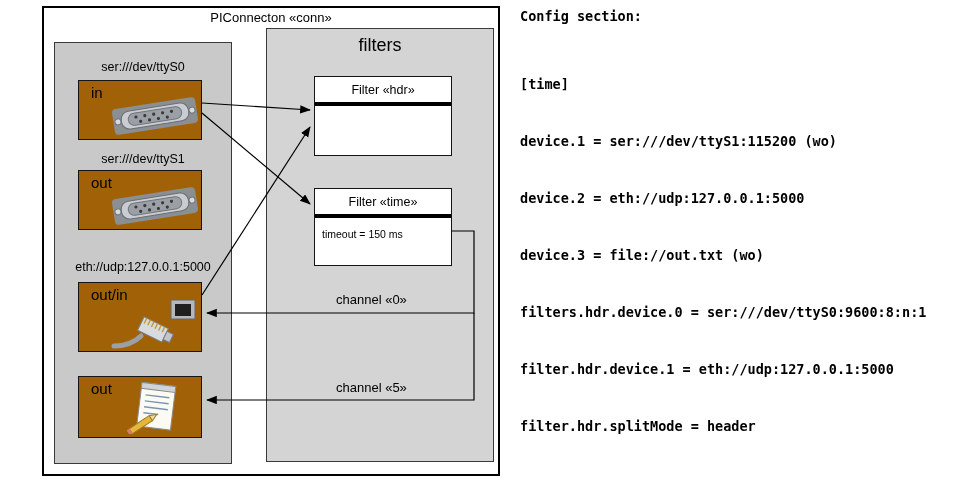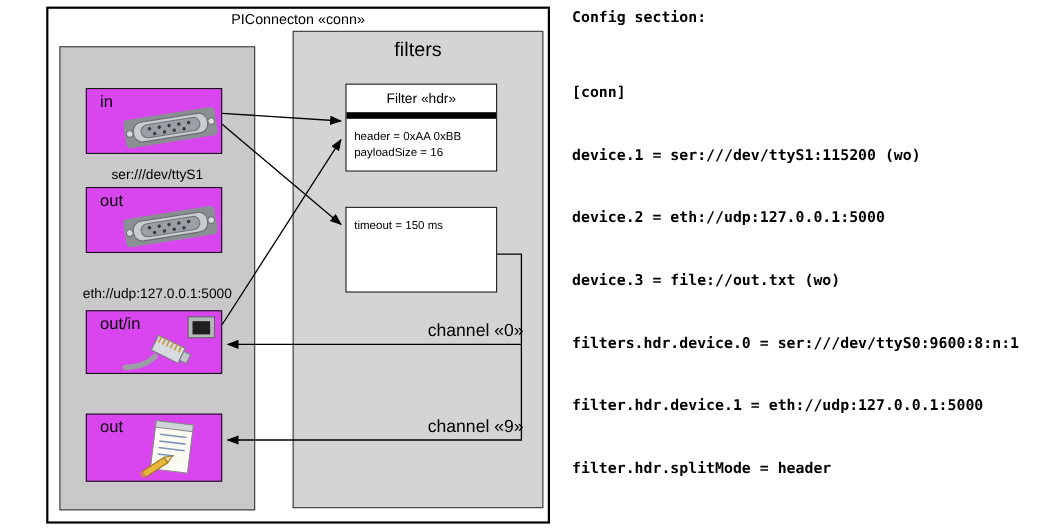--- a/index.html
+++ b/index.html
@@ -9,48 +9,49 @@
   .abs { position:absolute; }
 
   .outer-box { left:6px; top:6px; width:458px; height:470px; border:2px solid #000; background:#fff; }
   .outer-title { left:8px; top:10px; width:454px; text-align:center; font-size:13px; }
 
   .devices-panel { left:18px; top:42px; width:178px; height:422px; background:#c9c9c9; border:1px solid #3a3a3a; }
   .filters-panel { left:230px; top:28px; width:228px; height:434px; background:#d4d4d4; border:1px solid #3a3a3a; }
   .filters-title { left:230px; top:35px; width:228px; text-align:center; font-size:18px; }
 
   .device-label { left:18px; width:178px; text-align:center; font-size:12.5px; }
-  .device-box { left:42px; width:124px; background:#d946ef; border:1px solid #151515; }
+  .device-box { left:42px; width:124px; background:#a16207; border:1px solid #151515; }
   .dir-label { position:absolute; left:12px; top:3px; font-size:15px; }
   .device-icon { position:absolute; right:2px; bottom:1px; line-height:0; }
 
   .filter-box { left:278px; width:138px; background:#fff; border:1px solid #151515; }
-  .filter-title { text-align:center; font-size:12.5px; padding:6px 2px 5px; border-bottom:6px solid #000000; }
+  .filter-title { text-align:center; font-size:12.5px; padding:6px 2px 5px; border-bottom:4px solid #000000; }
   .filter-params { padding:9px 7px 0; font-size:10.5px; line-height:15px; }
 
-  .channel-label { left:300px; width:140px; text-align:right; font-size:16px; }
+  .channel-label { left:300px; width:140px; text-align:left; font-size:13px; }
 
   .arrows { left:0; top:0; pointer-events:none; }
   .arrows line, .arrows polyline { stroke:#000; stroke-width:1.2; fill:none; }
 
   .config-heading { left:484px; top:8px; font-family:"DejaVu Sans Mono", monospace; font-size:13.5px; font-weight:bold;text-align:right; }
   .config-lines { left:484px; top:37px; font-family:"DejaVu Sans Mono", monospace; font-size:13.5px; font-weight:bold; line-height:19px; white-space:pre; }
 </style>
 </head>
 <body>
 
 <div class="stage">
 
   <div class="abs outer-box"></div>
   <div class="abs outer-title">PIConnecton «conn»</div>
 
   <div class="abs devices-panel"></div>
   <div class="abs filters-panel"></div>
   <div class="abs filters-title">filters</div>
 
+  <div class="abs device-label" style="top:60px">ser:///dev/ttyS0</div>
   <div class="abs device-box" style="top:80px;height:60px">
     <span class="dir-label">in</span>
     <span class="device-icon">
       <svg width="88" height="44" viewBox="0 0 88 44">
         <g transform="rotate(-9 44 22)">
           <rect x="2" y="9" width="84" height="26" rx="4" fill="#8a8f94"></rect>
           <rect x="10" y="13" width="68" height="18" rx="8" fill="#c9ccd0" stroke="#6a6e72"></rect>
           <rect x="17" y="16" width="54" height="12" rx="6" fill="#9aa0a6" stroke="#70757a"></rect>
           <circle cx="25" cy="20" r="1.6" fill="#3a3a3a"></circle>
             <circle cx="34" cy="20" r="1.6" fill="#3a3a3a"></circle>
@@ -87,21 +88,21 @@
           <circle cx="47" cy="25" r="1.6" fill="#3a3a3a"></circle>
             <circle cx="56" cy="25" r="1.6" fill="#3a3a3a"></circle>
           <circle cx="6.5" cy="22" r="3" fill="#d8dadd" stroke="#70757a"></circle>
           <circle cx="81.5" cy="22" r="3" fill="#d8dadd" stroke="#70757a"></circle>
         </g>
       </svg>
     </span>
   </div>
 
   <div class="abs device-label" style="top:260px">eth://udp:127.0.0.1:5000</div>
-  <div class="abs device-box" style="top:282px;height:58px">
+  <div class="abs device-box" style="top:282px;height:70px">
     <span class="dir-label">out/in</span>
     <span class="device-icon">
       <svg width="88" height="52" viewBox="0 0 88 52">
         <rect x="60" y="2" width="24" height="19" fill="#b5b8bb" stroke="#666"></rect>
         <rect x="64" y="6" width="16" height="12" fill="#1f1f1f"></rect>
         <path d="M3 48 Q 20 48 30 38" stroke="#9aa0a6" stroke-width="5" fill="none" stroke-linecap="round"></path>
         <g transform="rotate(26 44 33)">
           <rect x="28" y="25" width="27" height="15" fill="#d7dade" stroke="#7a7e82"></rect>
           <rect x="55" y="28" width="7" height="9" fill="#c2c6ca" stroke="#7a7e82"></rect>
           <path d="M31 25 v6 M35 25 v6 M39 25 v6 M43 25 v6 M47 25 v6 M51 25 v6" stroke="#c59a2f" stroke-width="1.4"></path>
@@ -124,51 +125,48 @@
           <rect x="3" y="37" width="24" height="6" fill="#e7b73c" stroke="#9a7b1e"></rect>
           <path d="M27 37 l7 3 l-7 3 z" fill="#f0d9a8" stroke="#9a7b1e"></path>
           <rect x="0" y="37" width="3.5" height="6" fill="#d97b6c"></rect>
         </g>
       </svg>
     </span>
   </div>
 
   <div class="abs filter-box" style="top:76px;height:80px">
     <div class="filter-title">Filter «hdr»</div>
-    <div class="filter-params">
-      <div>header = 0xAA 0xBB</div>
-      <div>payloadSize = 16</div>
-    </div>
   </div>
 
   <div class="abs filter-box" style="top:188px;height:78px">
+    <div class="filter-title">Filter «time»</div>
     <div class="filter-params">
       <div>timeout = 150 ms</div>
     </div>
   </div>
 
   <div class="abs channel-label" style="top:292px">channel «0»</div>
-  <div class="abs channel-label" style="top:380px">channel «9»</div>
+  <div class="abs channel-label" style="top:380px">channel «5»</div>
 
   <svg class="abs arrows" width="470" height="484">
     <defs>
       <marker id="ah" markerWidth="9" markerHeight="8" refX="8.2" refY="3.5" orient="auto">
         <path d="M0,0 L9,3.5 L0,7 Z" fill="#000"></path>
       </marker>
     </defs>
     <line x1="166" y1="103" x2="274" y2="110" marker-end="url(#ah)"></line>
     <line x1="166" y1="113" x2="274" y2="204" marker-end="url(#ah)"></line>
     <line x1="166" y1="295" x2="274" y2="127" marker-end="url(#ah)"></line>
     <polyline points="416,231 438,231 438,313 171,313" marker-end="url(#ah)"></polyline>
     <polyline points="438,313 438,400 171,400" marker-end="url(#ah)"></polyline>
   </svg>
 
   <div class="abs config-heading">Config section:</div>
   <div class="abs config-lines">
-    <div>[conn]</div>
+    <div>[time]</div>
     <div>device.1 = ser:///dev/ttyS1:115200 (wo)</div>
     <div>device.2 = eth://udp:127.0.0.1:5000</div>
     <div>device.3 = file://out.txt (wo)</div>
     <div>filters.hdr.device.0 = ser:///dev/ttyS0:9600:8:n:1</div>
     <div>filter.hdr.device.1 = eth://udp:127.0.0.1:5000</div>
     <div>filter.hdr.splitMode = header</div>
     
     
     
     

